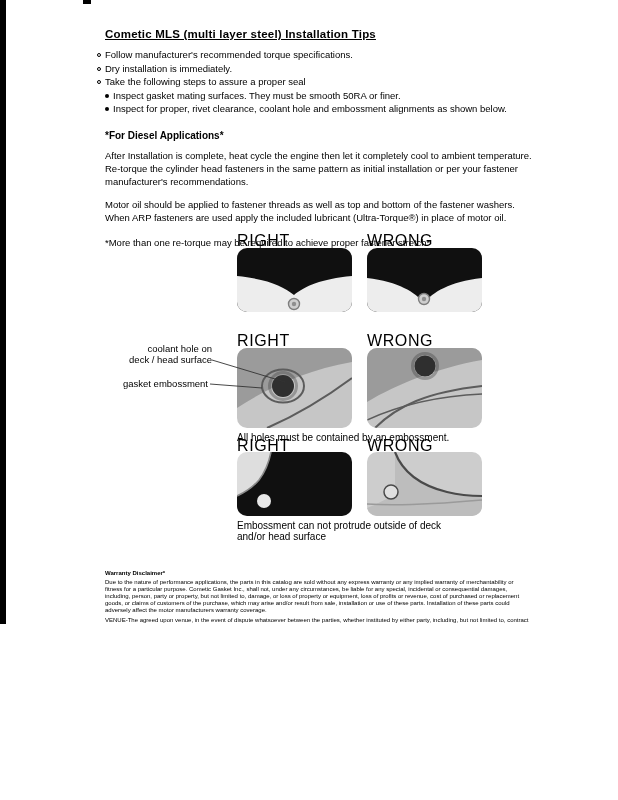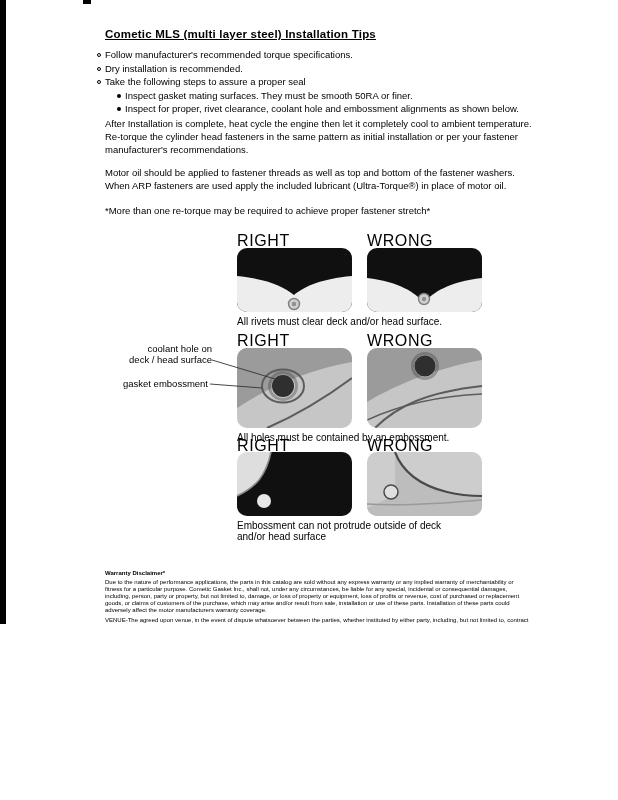--- a/index.html
+++ b/index.html
@@ -10,21 +10,21 @@
   .bind-strip { position:absolute; left:0; top:0; width:6px; height:800px; background:#000; }
   .crop-mark { position:absolute; left:83px; top:0; width:8px; height:4px; background:#000; }
 
   .content { position:absolute; left:105px; top:28px; width:432px; }
   .title { font-size:11.5px; font-weight:bold; text-decoration:underline; letter-spacing:0.2px; margin-bottom:9px; }
 
   .bullets { margin-left:-8px; }
   .bullet-row { display:flex; align-items:flex-start; font-size:9.5px; line-height:12.5px; margin-bottom:1px; }
   .o-bullet { width:4px; height:4px; border:1px solid #000; border-radius:50%; margin:4px 4px 0 0; flex:none; }
   .dot-bullet { width:4px; height:4px; background:#000; border-radius:50%; margin:4px 4px 0 0; flex:none; }
-  .sub { margin-left:20px; }
+  .sub { margin-left:8px; }
 
   .diesel-heading { font-weight:bold; font-size:10px; margin:14px 0 8px; }
   .para { font-size:9.5px; line-height:13px; margin-bottom:10px; width:432px; }
   .note { font-size:9.5px; margin-top:13px; }
 
   .diagram-section { position:absolute; left:0; top:230px; width:618px; height:316px; }
   .rw-label { position:absolute; width:115px; text-align:left; font-size:16px; letter-spacing:0.6px; }
   .dimg { position:absolute; z-index:1; display:block; }
   .caption { position:absolute; font-size:10px; }
   .ann { position:absolute; text-align:right; font-size:9.5px; line-height:11px; }
@@ -48,36 +48,37 @@
   <div class="content">
     <div class="title">Cometic MLS (multi layer steel) Installation Tips</div>
 
     <div class="bullets">
       <div class="bullet-row">
         <span class="o-bullet"></span>
         <span>Follow manufacturer's recommended torque specifications.</span>
       </div>
       <div class="bullet-row">
         <span class="o-bullet"></span>
-        <span>Dry installation is recommended.</span>
+        <span>Dry installation is immediately.</span>
       </div>
       <div class="bullet-row">
         <span class="o-bullet"></span>
         <span>Take the following steps to assure a proper seal</span>
       </div>
       <div class="bullet-row sub">
         <span class="dot-bullet"></span>
         <span>Inspect gasket mating surfaces.  They must be smooth 50RA or finer.</span>
       </div>
       <div class="bullet-row sub">
         <span class="dot-bullet"></span>
         <span>Inspect for proper, rivet clearance, coolant hole and embossment alignments as shown below.</span>
       </div>
     </div>
 
+    <div class="diesel-heading">*For Diesel Applications*</div>
     <div class="para">After Installation is complete, heat cycle the engine then let it completely cool to ambient temperature. Re-torque the cylinder head fasteners in the same pattern as initial installation or per your fastener manufacturer's recommendations.</div>
     <div class="para">Motor oil should be applied to fastener threads as well as top and bottom of the fastener washers. When ARP fasteners are used apply the included lubricant (Ultra-Torque®) in place of motor oil.</div>
     <div class="note">*More than one re-torque may be required to achieve proper fastener stretch*</div>
   </div>
 
   <div class="diagram-section">
 
     <div class="rw-label" style="left:237px; top:2px;">RIGHT</div>
     <div class="rw-label" style="left:367px; top:2px;">WRONG</div>
 
@@ -100,21 +101,20 @@
             <rect width="115" height="64" rx="10"></rect>
           </clipPath>
         </defs>
       <g clip-path="url(#c1w)">
         <rect width="115" height="64" fill="#101010"></rect>
         <path d="M0,30 C32,34 48,44 57,55 C66,44 82,34 115,30 L115,64 L0,64 Z" fill="#ededed"></path>
         <circle cx="57" cy="51" r="5.5" fill="#cfcfcf" stroke="#7d7d7d" stroke-width="1.4"></circle>
         <circle cx="57" cy="51" r="2.2" fill="#8f8f8f"></circle>
       </g>
     </svg>
-    <div class="caption" style="left:237px; top:86px;">All rivets must clear deck and/or head surface.</div>
 
     <div class="rw-label" style="left:237px; top:102px;">RIGHT</div>
     <div class="rw-label" style="left:367px; top:102px;">WRONG</div>
 
     <div class="ann" style="left:82px; top:113px; width:130px;">
       <div>coolant hole on</div>
       <div>deck / head surface</div>
     </div>
     <div class="ann" style="left:82px; top:148px; width:126px;">gasket embossment</div>
 

